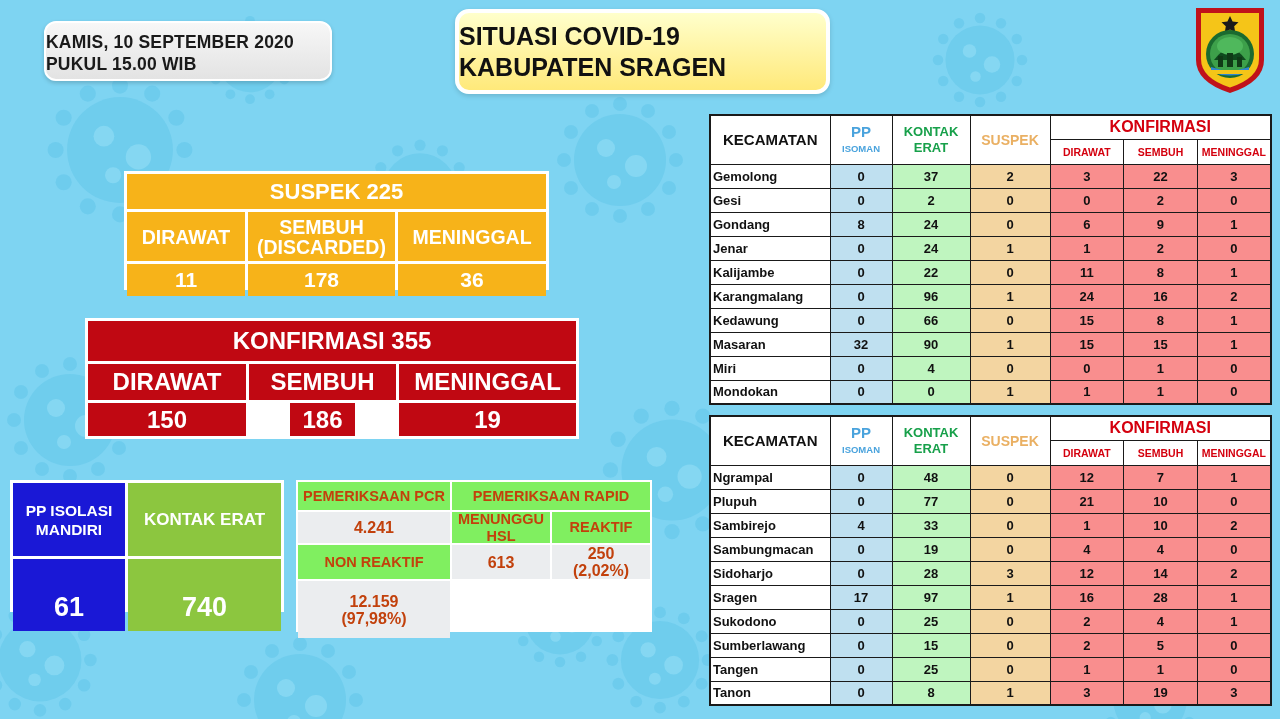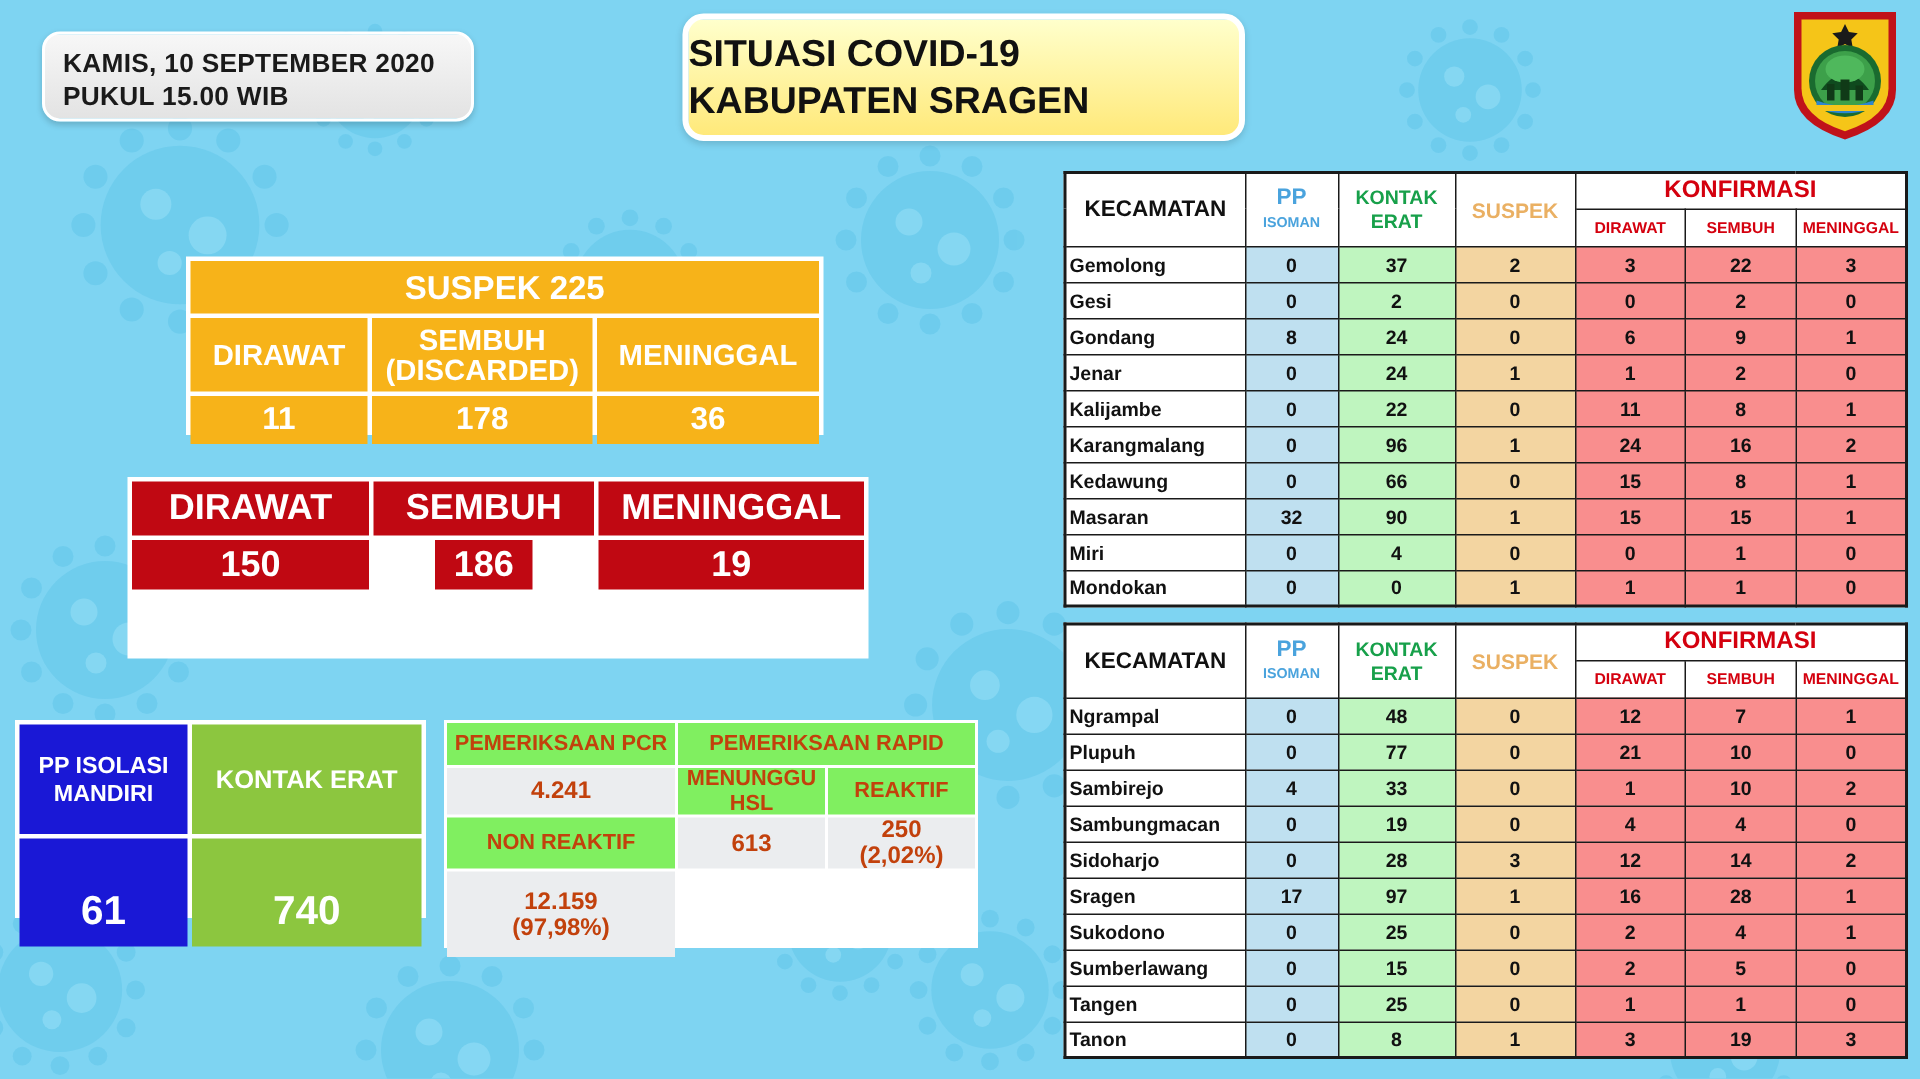--- a/index.html
+++ b/index.html
@@ -16,27 +16,27 @@
   
   #virus-bg {
     position: absolute; inset: 0;
     width: 1280px; height: 719px;
     pointer-events: none;
   }
 
   
   #date-badge {
     position: absolute;
-    left: 28px; top: 21px;
+    left: 44px; top: 21px;
     width: 288px; height: 60px;
     background: linear-gradient(#f7f7f7, #e3e3e3);
     border: 2px solid #ffffff;
     border-radius: 12px;
     box-shadow: 0 2px 4px rgba(0,0,0,.18);
-    padding: 8px 0 0 12px;
+    padding: 8px 0 0 0;
     color: #1a1a1a;
     font-weight: bold;
     font-size: 17.5px;
     line-height: 22px;
     letter-spacing: .2px;
   }
 
   
   #title-banner {
     position: absolute;
@@ -278,20 +278,21 @@
     <div class="cell lbl sc3">MENINGGAL</div>
   </div>
   <div class="row">
     <div class="cell val sc1">11</div>
     <div class="cell val sc2">178</div>
     <div class="cell val sc3">36</div>
   </div>
 </div>
 
 <div id="konfirmasi-panel">
+  <div class="band">KONFIRMASI 355</div>
   <div class="row">
     <div class="cell lbl kc1">DIRAWAT</div>
     <div class="cell lbl kc2">SEMBUH</div>
     <div class="cell lbl kc3">MENINGGAL</div>
   </div>
   <div class="row">
     <div class="cell val kc1">150</div>
     <div class="cell val kc2">186</div>
     <div class="cell val kc3">19</div>
   </div>

